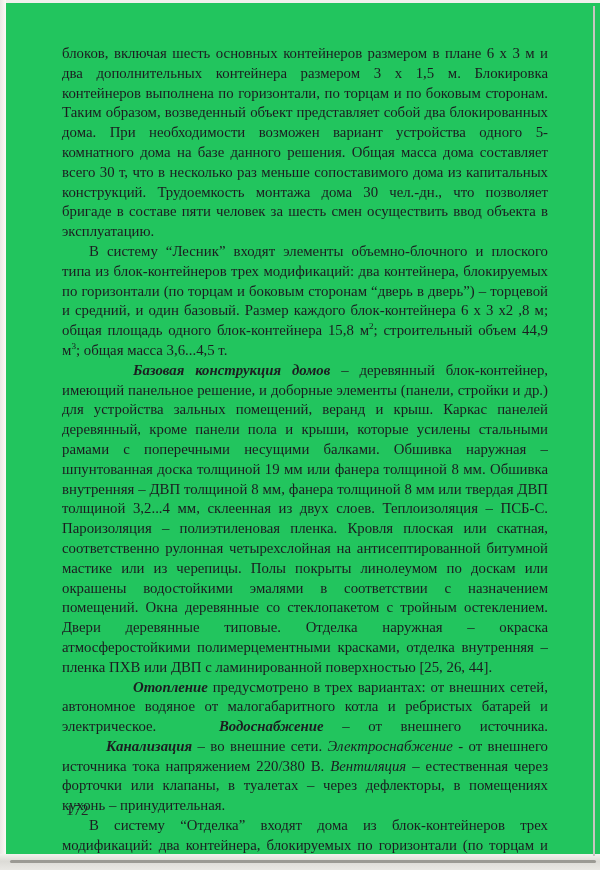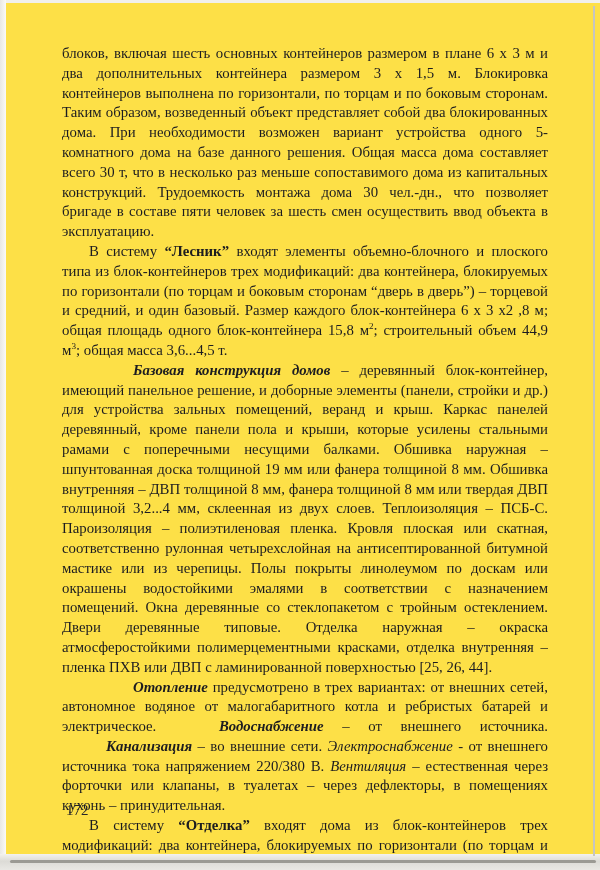--- a/index.html
+++ b/index.html
@@ -7,36 +7,36 @@
     padding: 0;
     width: 600px;
     height: 870px;
     overflow: hidden;
     background: #fbfaf6;
   }
   .page {
     position: relative;
     width: 600px;
     height: 870px;
-    background: #fde047;
+    background: #22c55e;
     font-family: "Liberation Serif", "DejaVu Serif", serif;
     color: #1c1c20;
   }
   .text-block {
     position: absolute;
     left: 62px;
     top: 44px;
     width: 486px;
     font-size: 14.8px;
     line-height: 19.8px;
     text-align: justify;
   }
   .para { margin: 0; padding: 0; }
   .indent { text-indent: 27px; }
-  .b  { font-weight: bold; }
+  .b  { font-weight: normal; }
   .i  { font-style: italic; }
   .bi { font-weight: bold; font-style: italic; margin-left: 44px; }
   .sup {
     font-size: 0.62em;
     vertical-align: super;
     line-height: 0;
   }
   .page-number {
     position: absolute;
     left: 66px;

